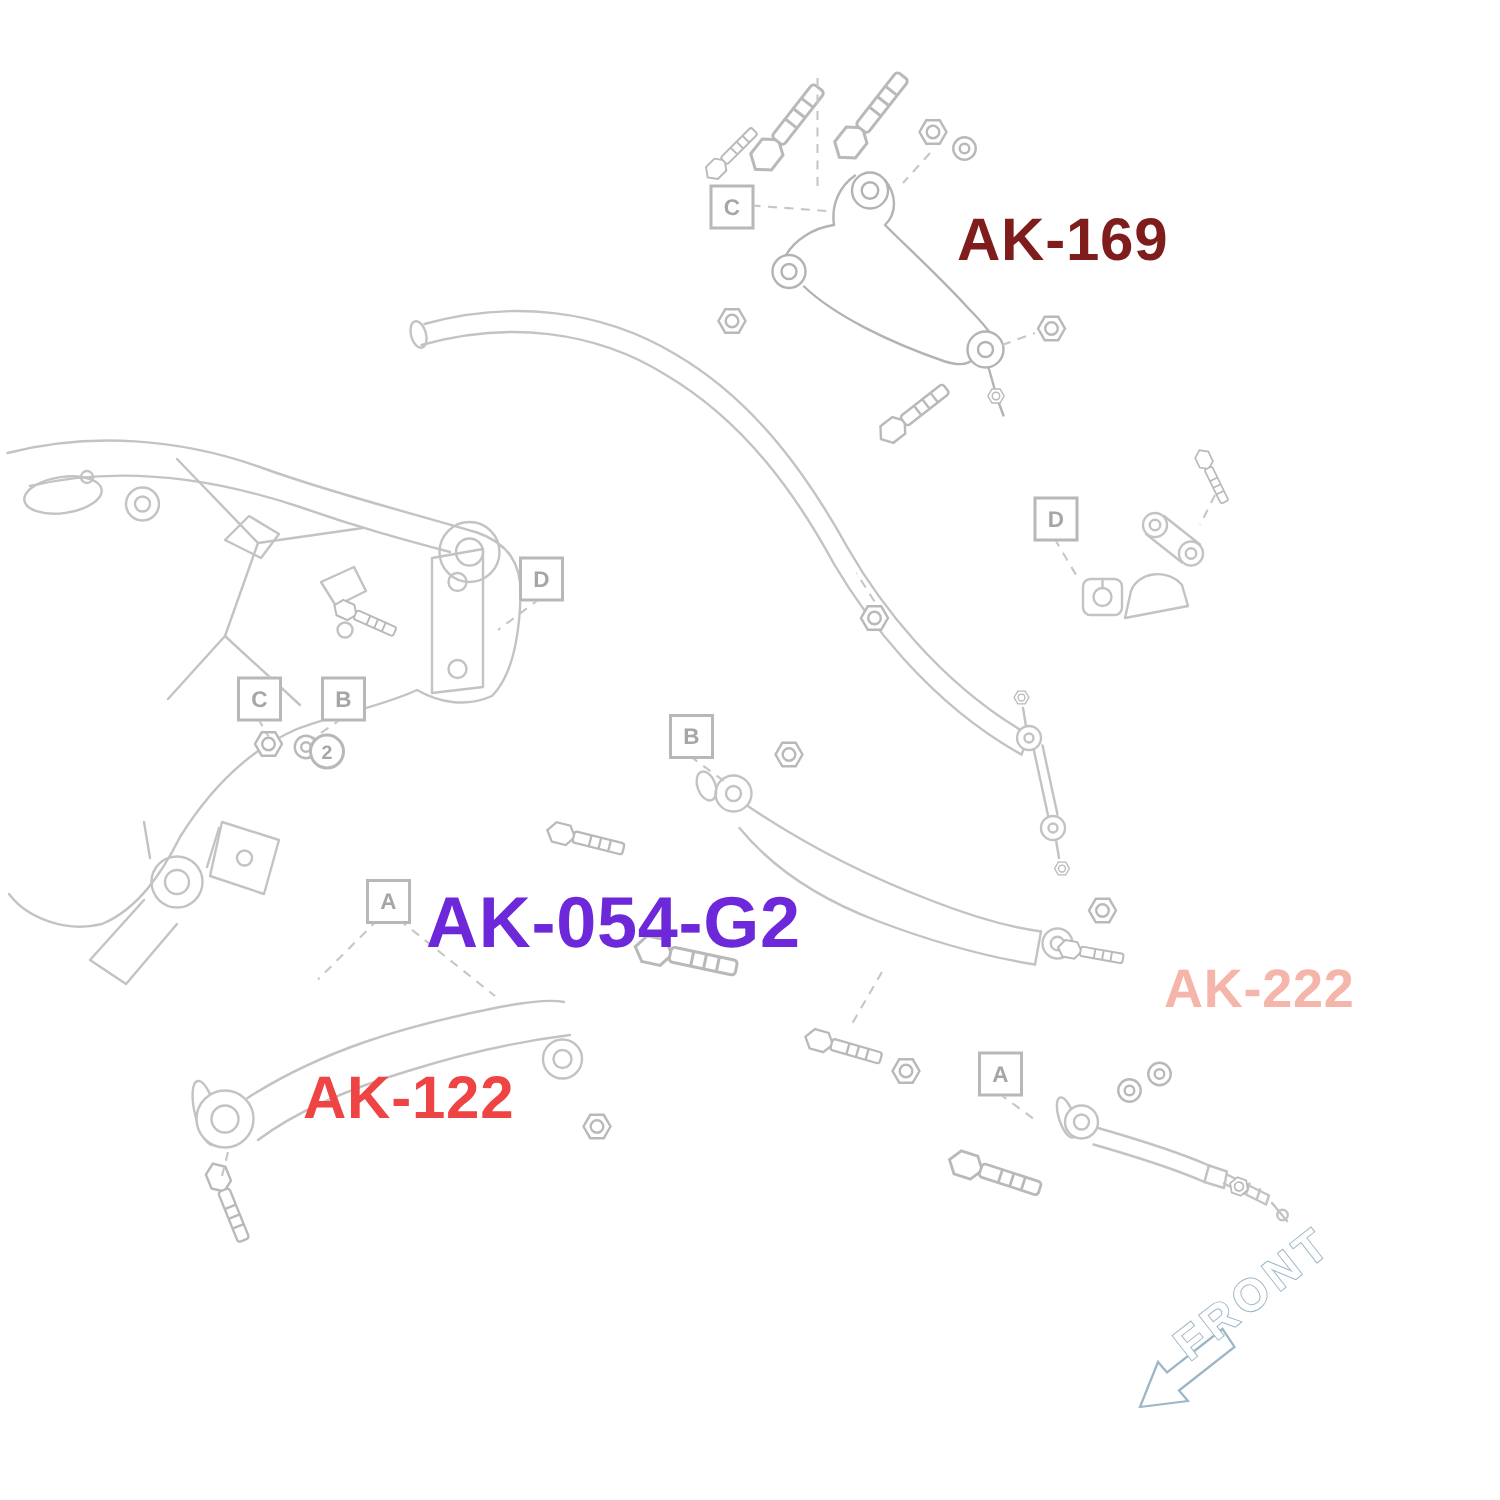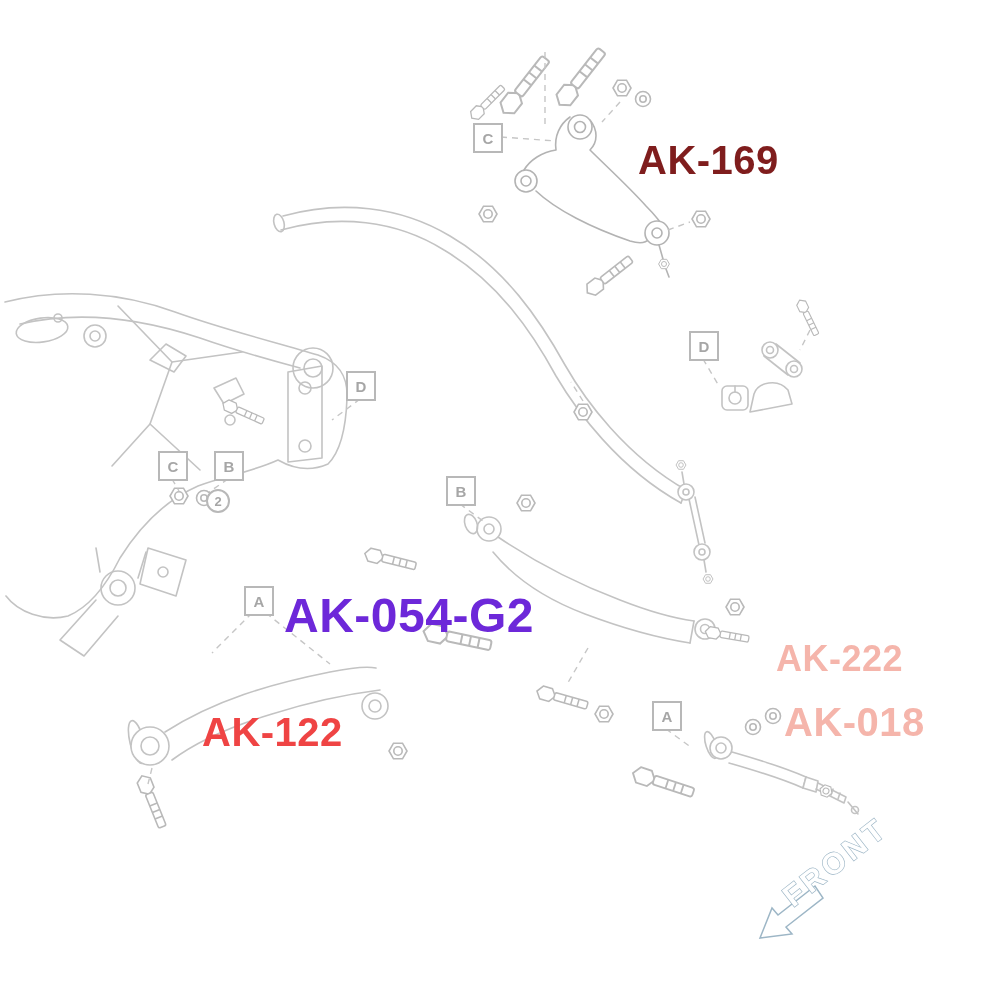--- a/index.html
+++ b/index.html
@@ -237,21 +237,20 @@
     <g>
       <polygon points="760,938 772,908 778,915 815,886 823,898 786,927 792,934" fill="#ffffff" stroke="#9db6c6" stroke-width="1.5"></polygon>
       <text id="front-text" x="793" y="908" transform="rotate(-38 793 908)">FRONT</text>
     </g>
   </svg>
 
   <div class="part-label" id="label-ak169">AK-169</div>
   <div class="part-label" id="label-ak054g2">AK-054-G2</div>
   <div class="part-label" id="label-ak122">AK-122</div>
   <div class="part-label" id="label-ak222">AK-222</div>
-  <div class="part-label" id="label-ak018">AK-018</div>
 
   <div class="callout" id="co-0">C</div>
   <div class="callout" id="co-1">D</div>
   <div class="callout" id="co-2">D</div>
   <div class="callout" id="co-3">C</div>
   <div class="callout" id="co-4">B</div>
   <div class="callout" id="co-5">B</div>
   <div class="callout" id="co-6">A</div>
   <div class="callout" id="co-7">A</div>
 

